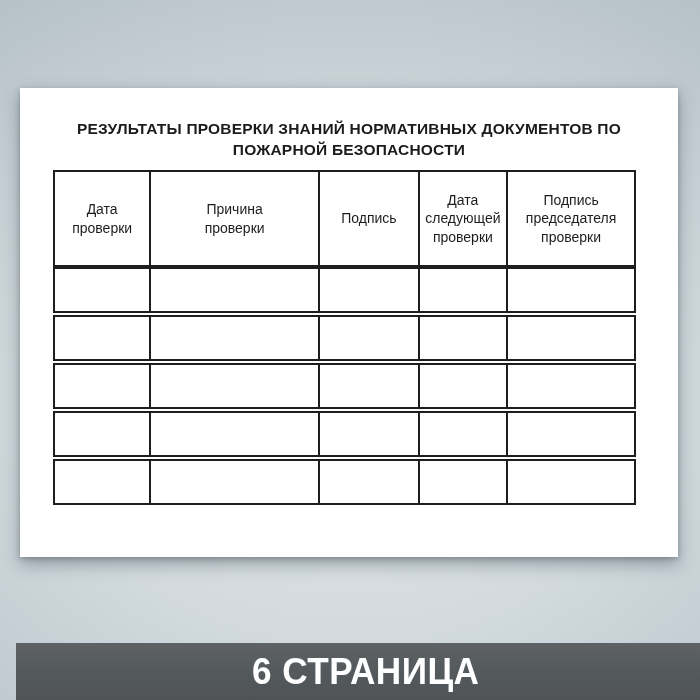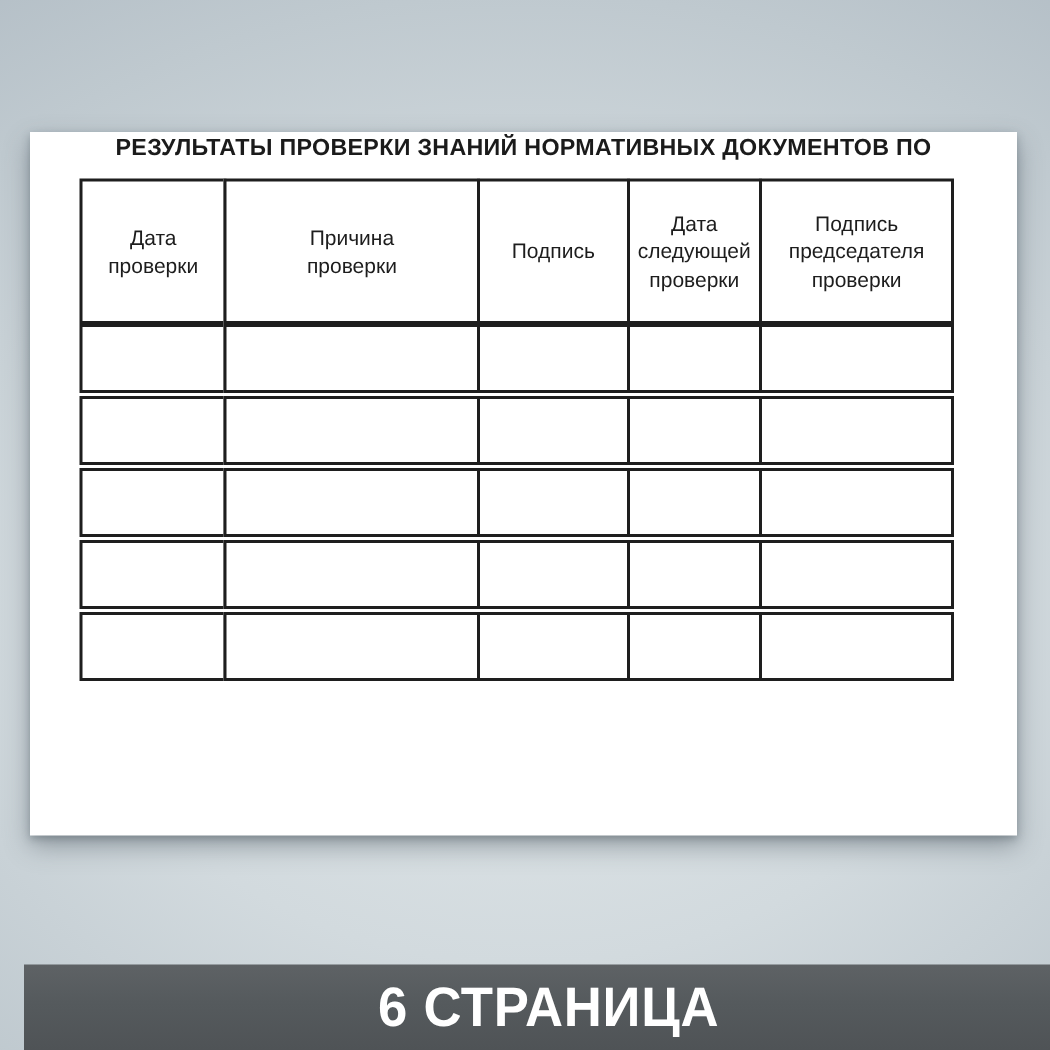--- a/index.html
+++ b/index.html
@@ -15,21 +15,21 @@
                 #e2e8ea 0%, #d2dade 45%, #bfc9cf 78%, #b2bdc5 100%);
   }
   .sheet {
     position: absolute;
     left: 20px; top: 88px;
     width: 658px; height: 469px;
     background: #ffffff;
     box-shadow: 0 7px 16px rgba(70, 82, 92, 0.45),
                 0 2px 5px rgba(70, 82, 92, 0.35);
   }
-  .sheet-inner { }
+  .sheet-inner { padding-top: 30px; }
   .doc-title {
     text-align: center;
     font-size: 15.5px;
     font-weight: bold;
     line-height: 21px;
     color: #1b1b1b;
     letter-spacing: 0.2px;
   }
   .tbl {
     width: 592px;
@@ -78,20 +78,21 @@
 </style>
 </head>
 <body>
 
 <div class="stage">
 
   <div class="sheet">
     <div class="sheet-inner">
       <div class="doc-title">
         <div>РЕЗУЛЬТАТЫ ПРОВЕРКИ ЗНАНИЙ НОРМАТИВНЫХ ДОКУМЕНТОВ ПО</div>
+        <div>ПОЖАРНОЙ БЕЗОПАСНОСТИ</div>
       </div>
 
       <div class="tbl">
         <div class="t-row head">
           <div class="cell c1">Дата
 проверки</div>
           <div class="cell c2">Причина
 проверки</div>
           <div class="cell c3">Подпись</div>
           <div class="cell c4">Дата

